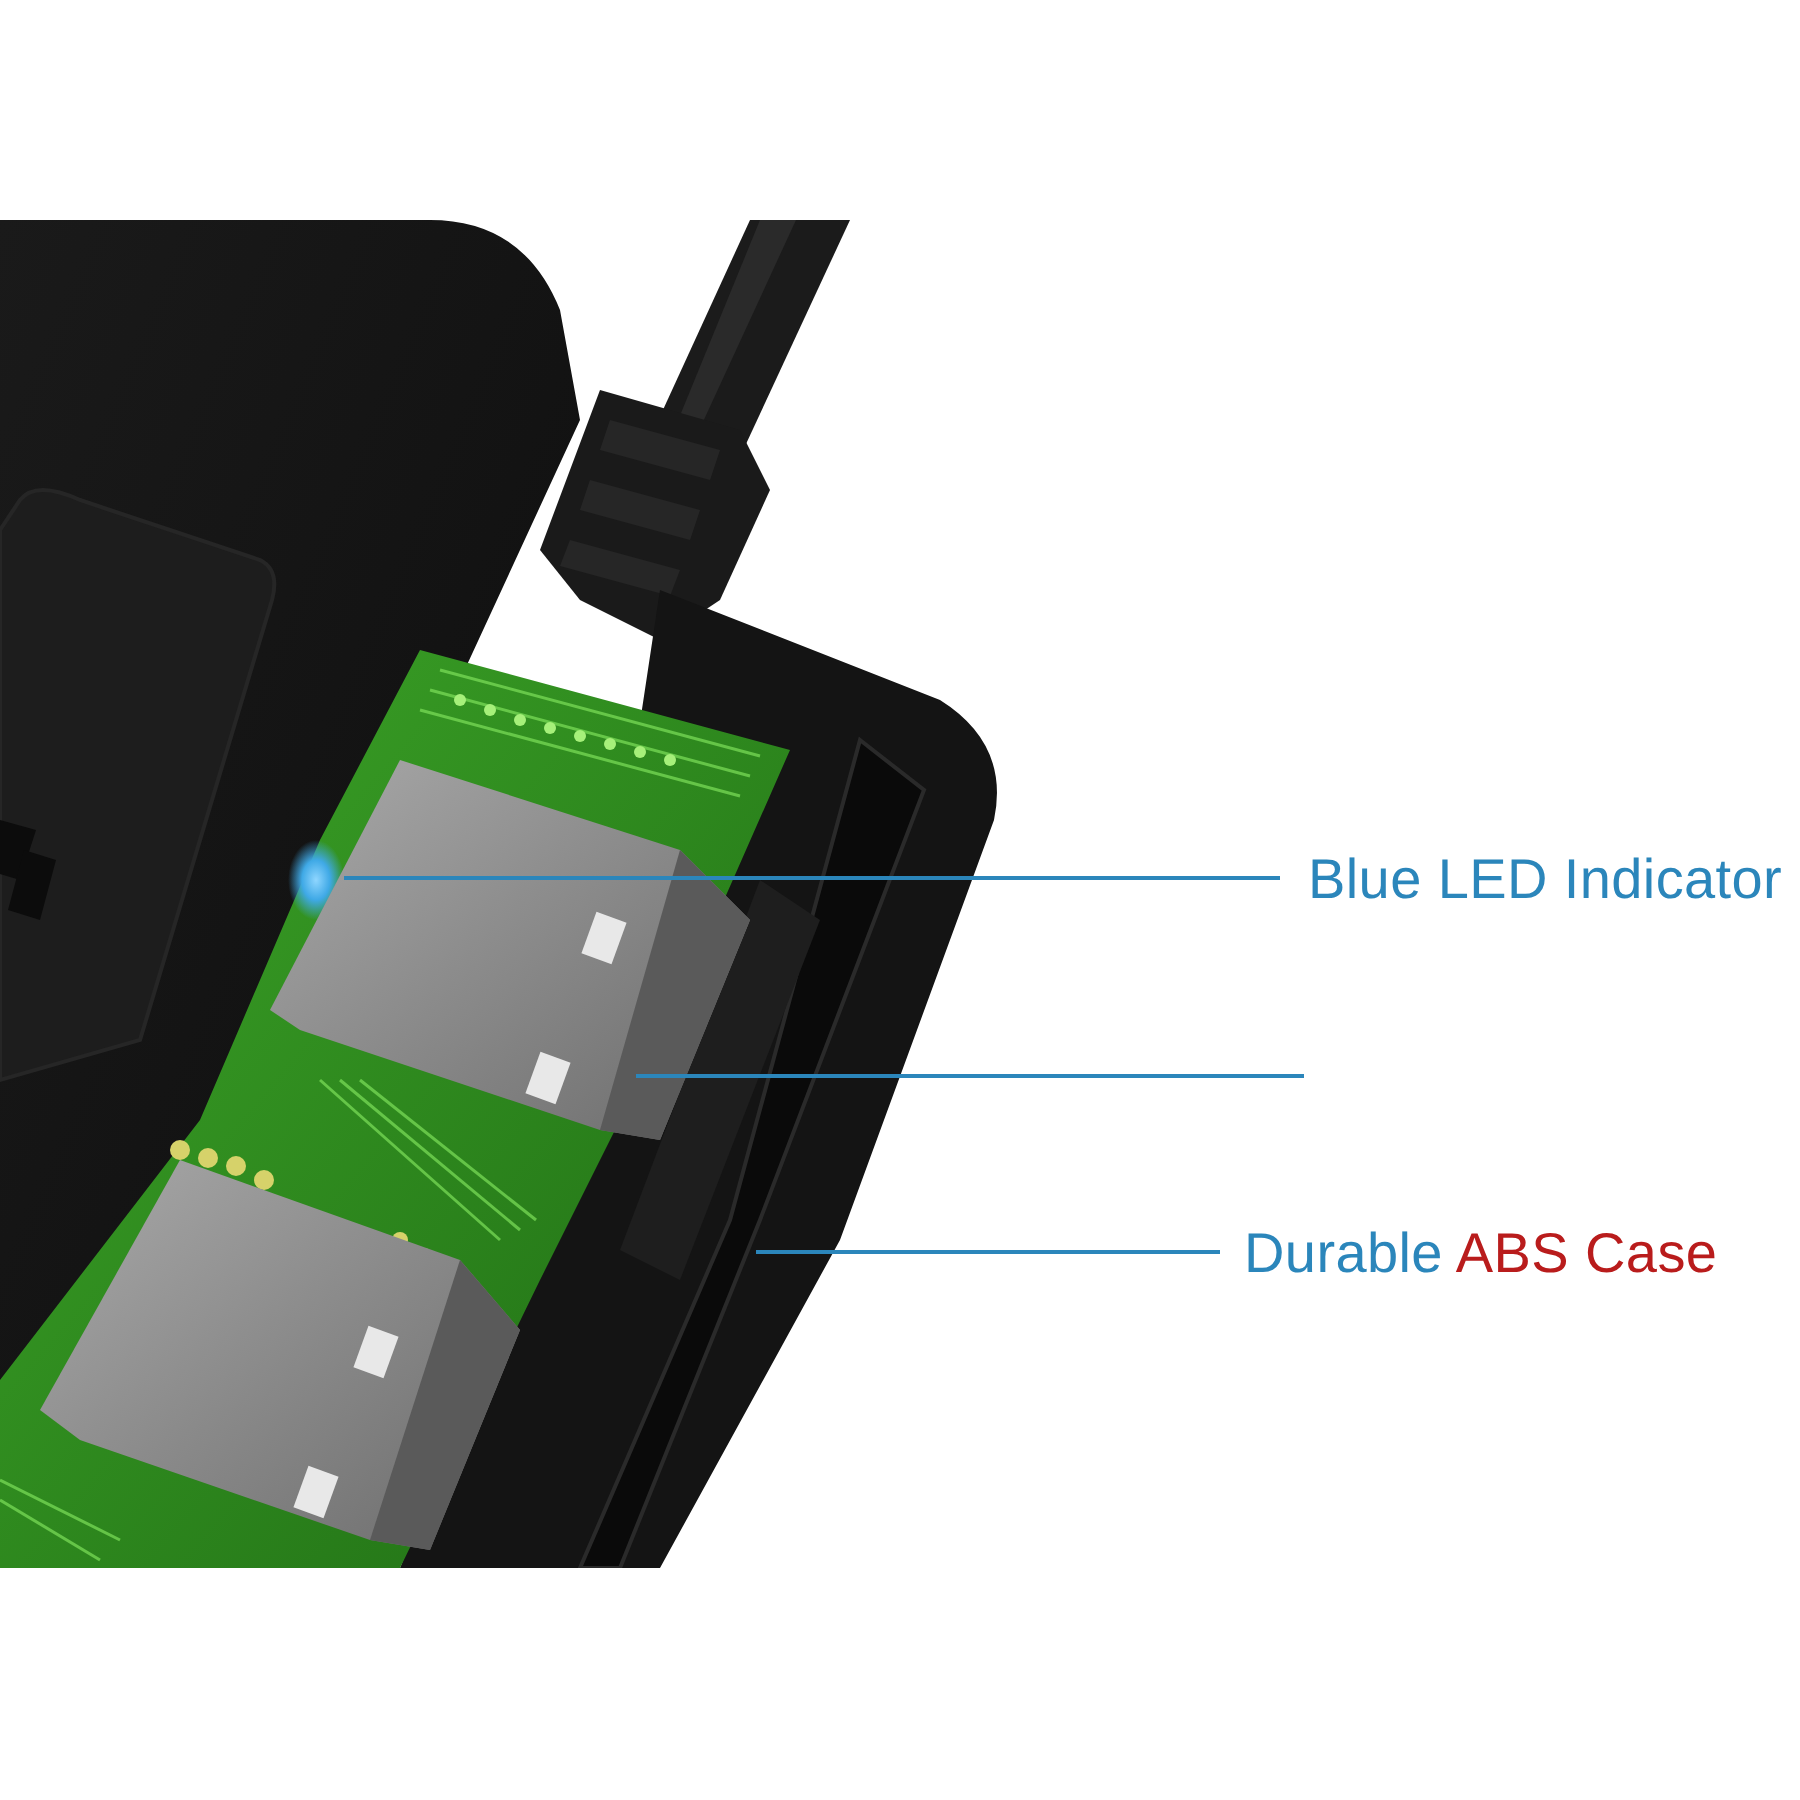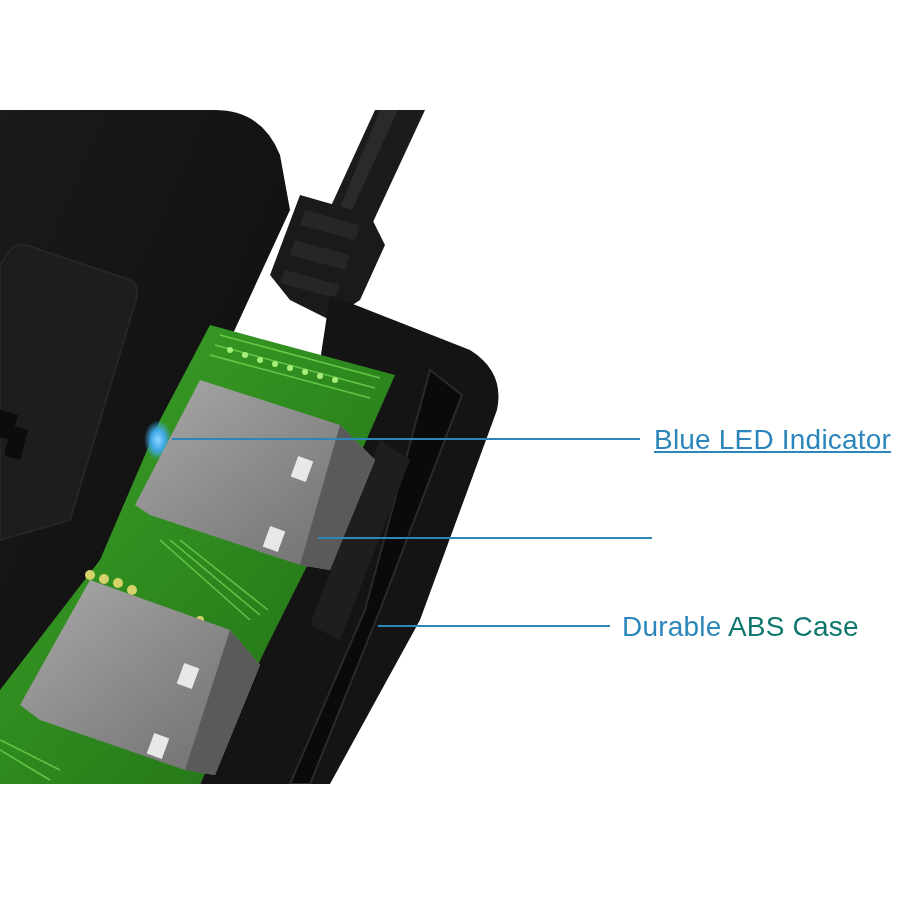--- a/index.html
+++ b/index.html
@@ -7,21 +7,21 @@
     .stage { position: absolute; left: 0; top: 0; width: 900px; height: 900px; }
     svg.product { position: absolute; left: 0; top: 0; }
     .callout-label {
       position: absolute;
       color: #2b86bb;
       font-size: 28px;
       white-space: nowrap;
       letter-spacing: 0.2px;
       line-height: 1;
     }
-    .callout-label .bold { color: #0f766e; text-align: center; }
+    .callout-label .bold { color: #b91c1c; text-align: center; }
   </style>
 </head>
 <body>
 
 <div class="stage">
   <svg class="product" width="900" height="900" viewBox="0 0 900 900">
     <defs>
       <linearGradient id="caseGrad" x1="0" y1="0" x2="1" y2="1">
         <stop offset="0" stop-color="#1a1a1a"></stop>
         <stop offset="1" stop-color="#0d0d0d"></stop>
@@ -126,15 +126,15 @@
       </g>
     </g>
 
     <g>
       <line x1="172" y1="439" x2="640" y2="439" stroke="#2b86bb" stroke-width="2"></line>
       <line x1="318" y1="538" x2="652" y2="538" stroke="#2b86bb" stroke-width="2"></line>
       <line x1="378" y1="626" x2="610" y2="626" stroke="#2b86bb" stroke-width="2"></line>
     </g>
   </svg>
 
-  <div class="callout-label" style="left:654px; top:426px;text-decoration:underline;">Blue LED Indicator</div>
+  <div class="callout-label" style="left:654px; top:426px;">Blue LED Indicator</div>
   <div class="callout-label" style="left:622px; top:613px;"><span>Durable </span><span class="bold">ABS Case</span></div>
 </div>
 
 </body></html>

